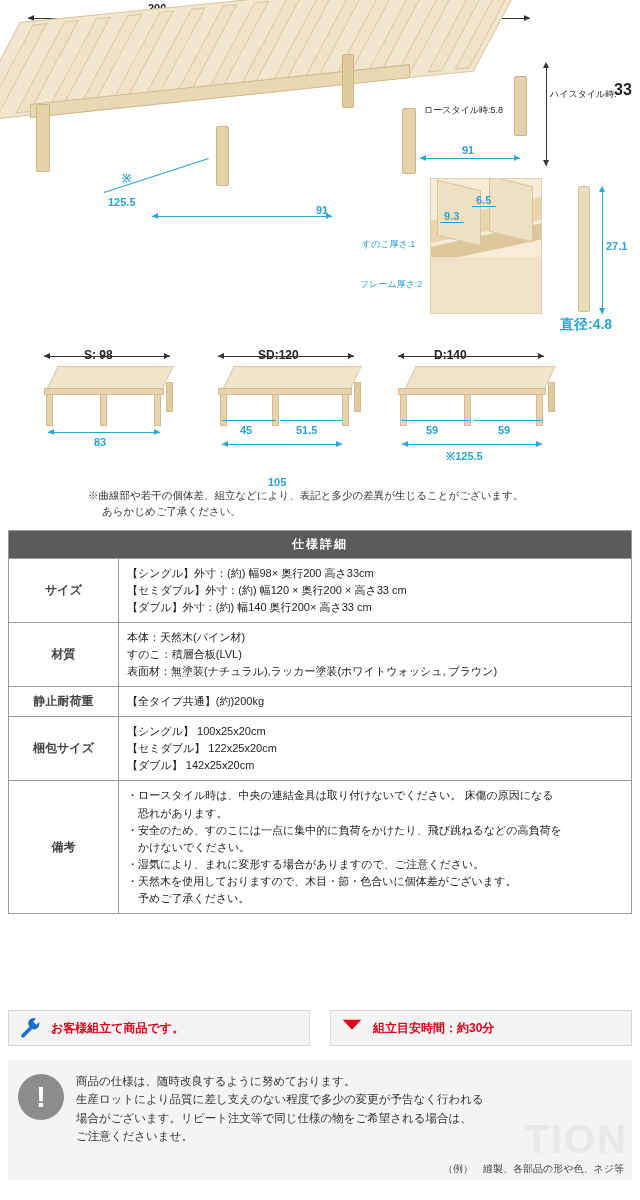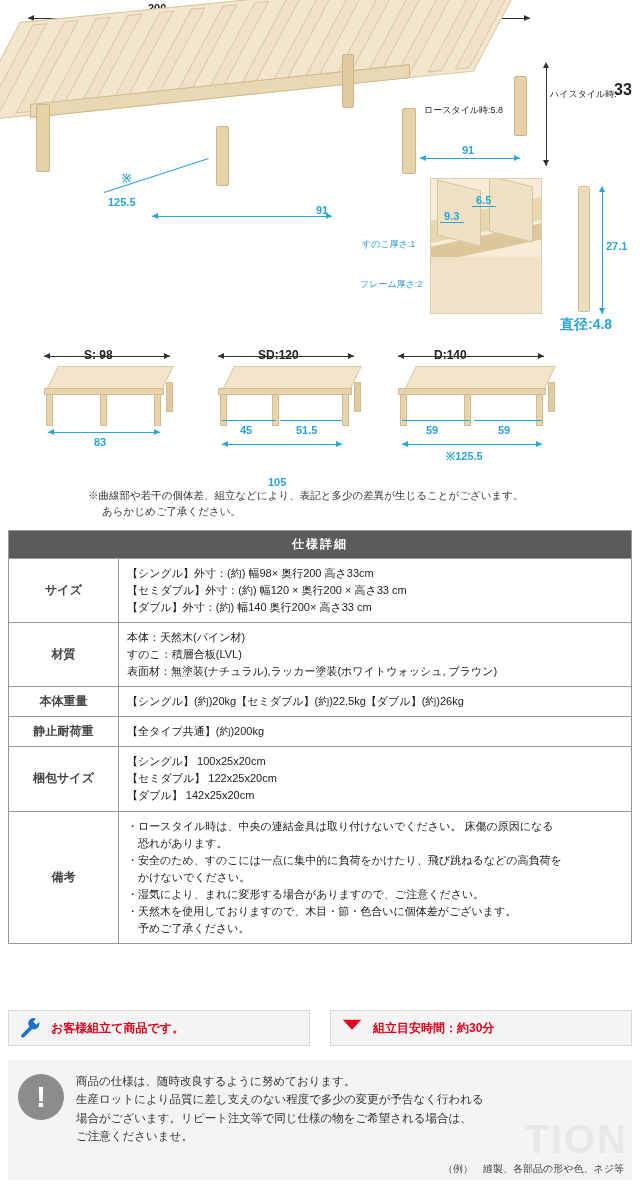--- a/index.html
+++ b/index.html
@@ -376,26 +376,20 @@
     </tr>
     <tr>
       <td class="key">材質</td>
       <td class="val">
         <div>本体：天然木(パイン材)</div>
         <div>すのこ：積層合板(LVL)</div>
         <div>表面材：無塗装(ナチュラル),ラッカー塗装(ホワイトウォッシュ, ブラウン)</div>
       </td>
     </tr>
     <tr>
-      <td class="key">本体重量</td>
-      <td class="val">
-        <div>【シングル】(約)20kg【セミダブル】(約)22.5kg【ダブル】(約)26kg</div>
-      </td>
-    </tr>
-    <tr>
       <td class="key">静止耐荷重</td>
       <td class="val">
         <div>【全タイプ共通】(約)200kg</div>
       </td>
     </tr>
     <tr>
       <td class="key">梱包サイズ</td>
       <td class="val">
         <div>【シングル】 100x25x20cm</div>
         <div>【セミダブル】 122x25x20cm</div>

